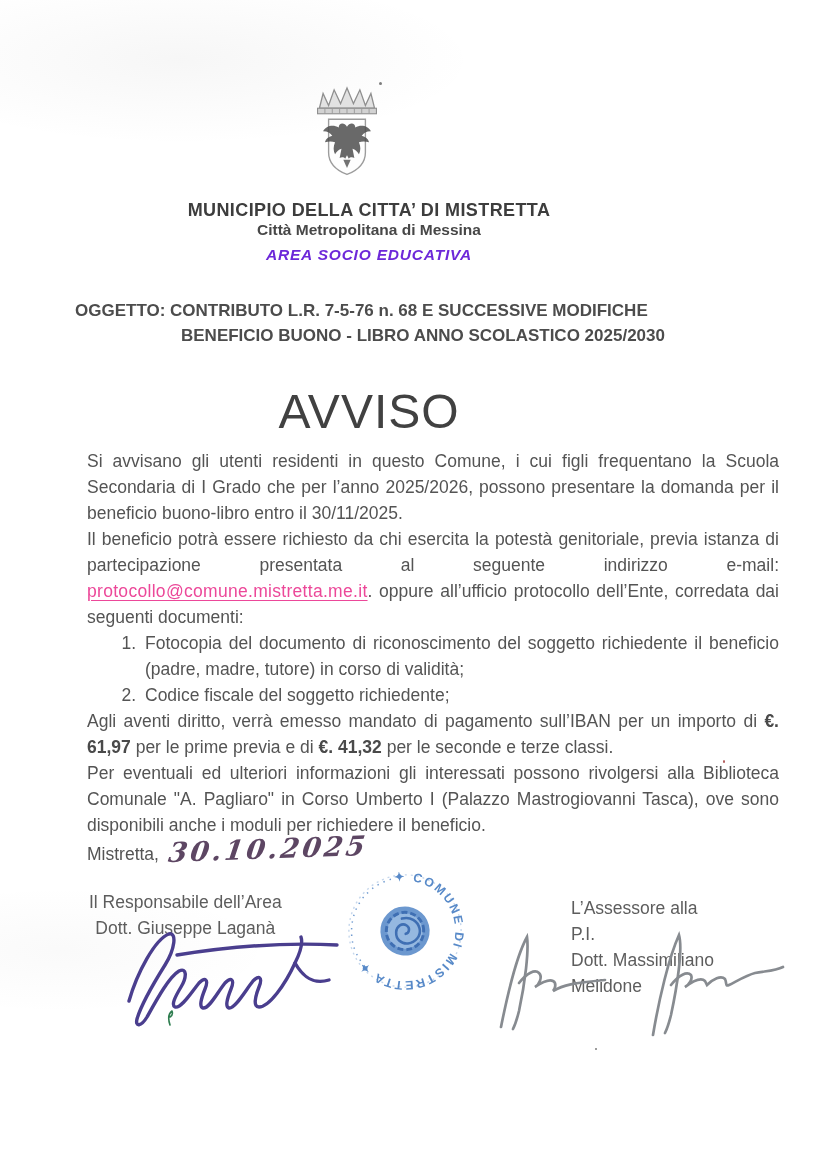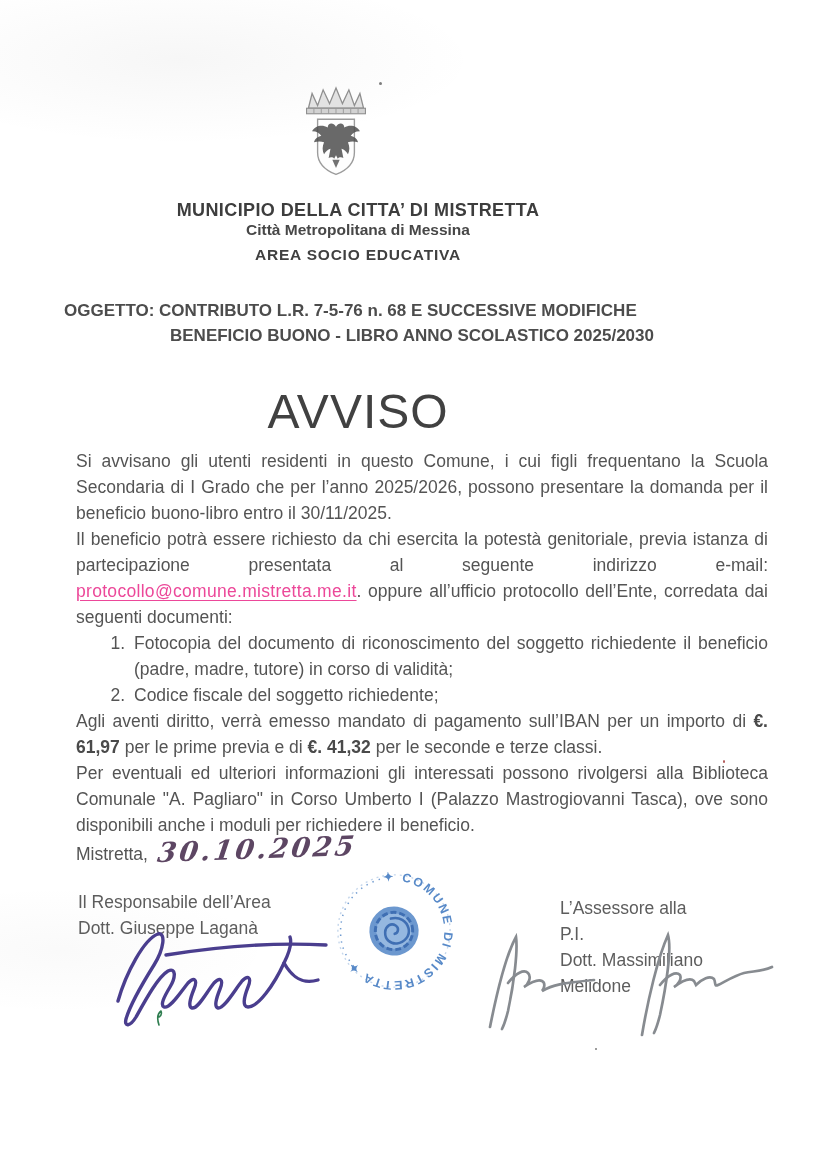--- a/index.html
+++ b/index.html
@@ -7,28 +7,28 @@
     width:826px;height:1169px;overflow:hidden;background:#ffffff;
     font-family:"Liberation Sans","DejaVu Sans",sans-serif;
     color:#525252;position:relative;
   }
   .scan-shade{
     position:absolute;left:0;top:0;width:826px;height:1169px;pointer-events:none;
     background:
       radial-gradient(420px 120px at 180px 60px, rgba(90,90,90,0.05), rgba(0,0,0,0) 70%),
       radial-gradient(300px 90px at 60px 950px, rgba(90,90,90,0.03), rgba(0,0,0,0) 70%);
   }
-  .page{position:absolute;left:4px;top:0;width:708px;}
+  .page{position:absolute;left:15px;top:0;width:708px;}
 
   .crest{display:block;margin:86px auto 0 auto;width:92px;height:96px;transform:translateX(-22px);}
 
   .hdr{ text-align:center; }
   .hdr-line1{margin-top:18px;font-size:18px;font-weight:bold;color:#3d3d3d;letter-spacing:.4px;}
   .hdr-line2{font-size:15.5px;font-weight:bold;color:#474747;}
-  .hdr-line3{margin-top:7px;font-size:15.5px;font-weight:600;color:#404040;letter-spacing:.8px;}
+  .hdr-line3{margin-top:7px;font-size:15.5px;font-weight:600;color:#6d28d9;letter-spacing:.8px;font-style:italic;}
 
   .subject{margin:34px 0 0 60px;font-weight:bold;color:#4c4c4c;font-size:17px;line-height:25px;}
   .subject-line2{padding-left:106px;}
 
   .doc-title{
     margin-top:38px;text-align:center;font-size:48px;font-weight:400;
     color:#414141;letter-spacing:1px;line-height:52px;
   }
 
   .body-text{
@@ -47,21 +47,21 @@
   .place-line{margin:0;}
   .handwriting{
     display:inline-block;font-family:"DejaVu Serif",serif;font-style:italic;font-weight:bold;
     font-size:27px;color:#5d4663;letter-spacing:3px;
     transform:rotate(-2deg) skewX(-10deg);transform-origin:left bottom;
     position:relative;top:2px;margin-left:8px;
   }
 
   .sig-zone{position:relative;height:290px;}
   .sig-block{position:absolute;font-size:17.5px;line-height:26px;color:#5d5d5d;}
-  .sig-left{left:74px;top:22px;}
+  .sig-left{left:74px;top:22px;text-align:center;}
   .sig-right{left:520px;top:28px;margin-left:36px;}
   .stamp{position:absolute;left:326px;top:0px;width:128px;height:128px;opacity:.92;}
   .sig-scribble-left{position:absolute;left:100px;top:52px;width:240px;height:120px;}
   .sig-scribble-right{position:absolute;left:468px;top:58px;width:315px;height:120px;}
   .green-mark{position:absolute;left:150px;top:142px;width:10px;height:18px;}
 
   .speck{position:absolute;background:#7d7d7d;border-radius:50%;}
   .speck1{left:379px;top:82px;width:3px;height:3px;}
   .speck2{left:723px;top:760px;width:2px;height:3px;background:#b05555;}
   .speck3{left:595px;top:1048px;width:2px;height:2px;}

